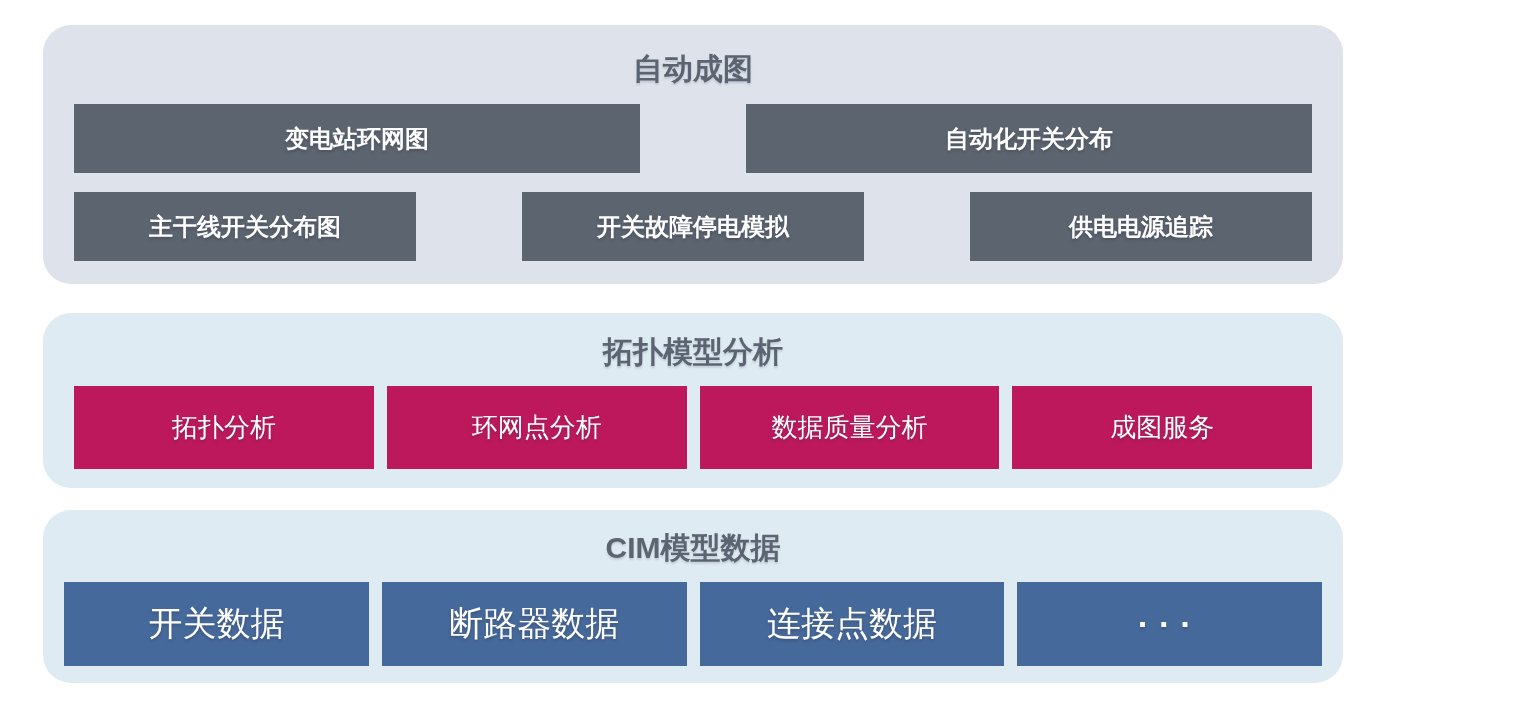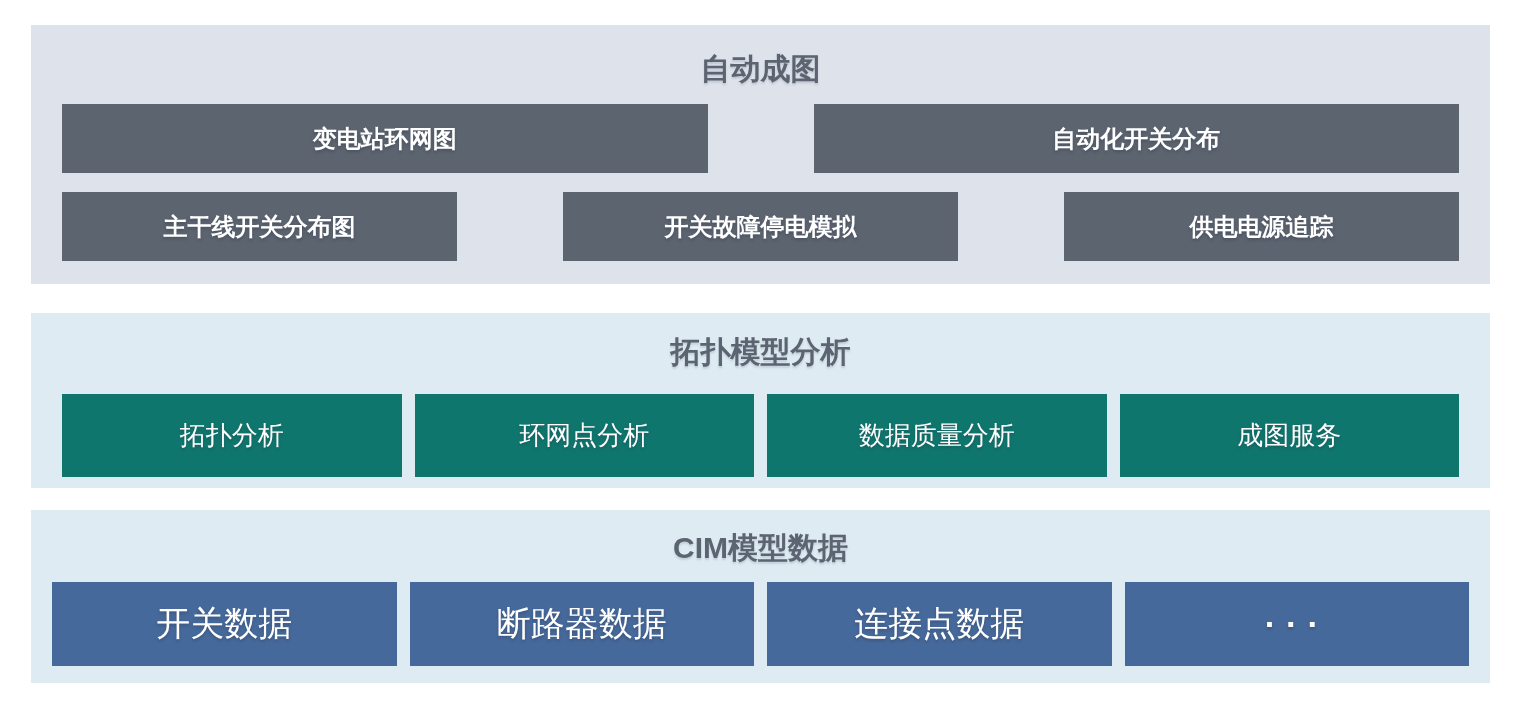--- a/index.html
+++ b/index.html
@@ -4,21 +4,21 @@
 <style>
   * { margin: 0; padding: 0; box-sizing: border-box; }
   html, body { background: #ffffff; }
   body {
     width: 1530px; height: 715px;
     font-family: "Liberation Sans", "DejaVu Sans", sans-serif;
     overflow: hidden;
   }
   .canvas { position: relative; width: 1530px; height: 715px; background: #ffffff; }
 
-  .section { position: absolute; left: 31px; width: 1459px; }
+  .section { position: absolute; left: 43px; width: 1300px; border-radius: 28px; }
   .section-top { top: 25px;  height: 259px; background: #dee2ea; padding: 27px 31px 0; }
   .section-mid { top: 313px; height: 175px; background: #deebf2; padding: 22px 31px 9px; }
   .section-bot { top: 510px; height: 173px; background: #deebf2; padding: 21px 21px 0; }
 
   .section-title {
     font-size: 30px; line-height: 34px; font-weight: bold;
     color: #5b6470; text-align: center;
     text-shadow: 0 2px 2px rgba(130,140,160,0.30);
   }
 
@@ -26,21 +26,21 @@
   .row3 + .row3 { margin-top: 19px; }
   .row4 { display: flex; gap: 13px; margin-top: 17px; }
   .section-bot .row4 { margin-top: 17px; }
 
   .box {
     flex: 1 1 0; display: flex; align-items: center; justify-content: center;
     color: #ffffff; white-space: nowrap;
   }
   .box span { text-shadow: 0 2px 3px rgba(40,50,65,0.35); }
   .box-dark { height: 69px; background: #5c6470; font-size: 24px; font-weight: bold; }
-  .box-teal { height: 83px; background: #0f766e; font-size: 26px; margin-top: 8px; }
+  .box-teal { height: 83px; background: #be185d; font-size: 26px; }
   .box-blue { height: 84px; background: #46699b; font-size: 34px; }
   .dots { letter-spacing: 10px; font-weight: bold; }
 </style>
 </head>
 <body>
 
 <div class="canvas">
 
   <div class="section section-top">
     <div class="section-title">自动成图</div>

